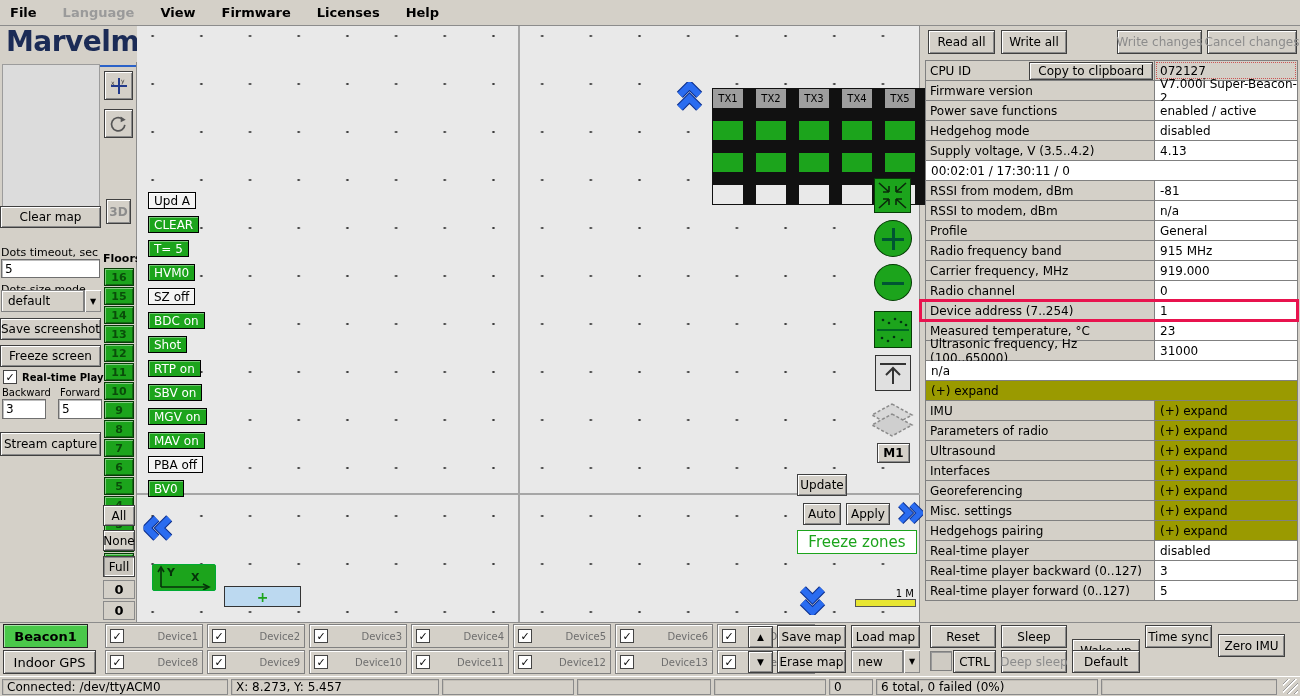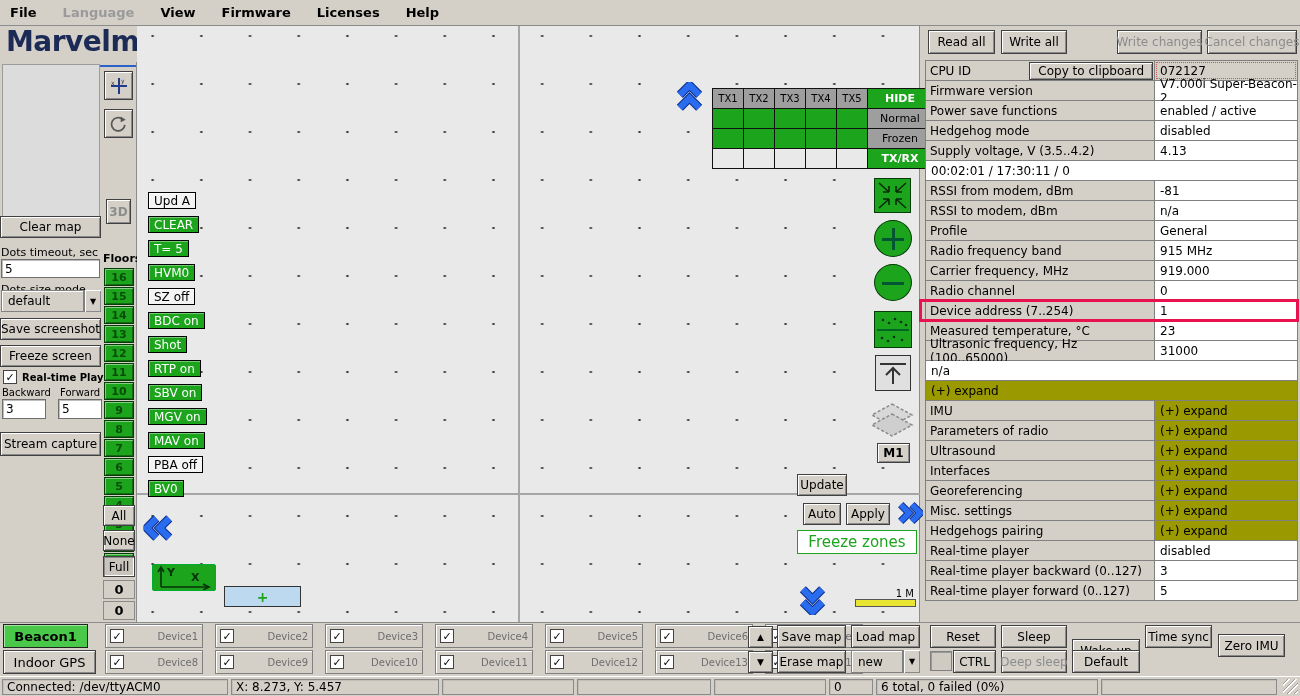--- a/index.html
+++ b/index.html
@@ -58,21 +58,21 @@
   .map { position:absolute; left:137px; top:26px; width:783px; height:596px; background:#e9e9e9; border-right:1px solid #8c8c8c;
          background-image:radial-gradient(#3c3c3c 1px, transparent 1.3px); background-size:48.7px 48px; background-position:40px 34px; }
   .cross-v { position:absolute; left:381px; top:0; width:2px; height:596px; background:#a6a6a6; }
   .cross-h { position:absolute; left:0; top:467px; width:783px; height:2px; background:#a6a6a6; }
 
   .mode-col { position:absolute; left:11px; top:166px; display:flex; flex-direction:column; gap:7px; align-items:flex-start; }
   .mode { height:17px; padding:0 5px; border:1.5px solid #000; font-size:12px; display:flex; align-items:center; cursor:pointer; }
   .mode.green { background:var(--green); color:#fff; box-shadow:inset 1px 1px 0 rgba(255,255,255,.4); }
   .mode.white { background:#f4f4f4; color:#000; box-shadow:inset 1px 1px 0 #fff; }
 
-  .tx-table { position:absolute; left:575px; top:62px; display:grid; grid-template-columns:repeat(5,30px) 64px; grid-auto-rows:19px; gap:1px;
+  .tx-table { position:absolute; left:575px; top:62px; display:grid; grid-template-columns:repeat(5,30px) 64px; grid-auto-rows:19px; gap:13px;
               background:#111; border:1px solid #111; }
   .txc { display:flex; align-items:center; justify-content:center; font-size:10px; }
   .txh { background:#9e9e9e; color:#000; }
   .txg { background:var(--green); }
   .txe { background:#e9e9e9; }
   .txside { font-size:11px; }
   .txside.green { background:var(--green); color:#fff; font-weight:700; }
   .txside.gray { background:#9e9e9e; color:#000; }
 
   .chev { width:27px; height:30px; }
@@ -120,21 +120,21 @@
   .cpu-label { display:flex; align-items:center; justify-content:space-between; padding-right:1px; }
   .copy-btn { height:18px; padding:0 8px; font-size:12px; }
   .cpu-value { background:#d4d0c8; position:relative; }
   .cpu-value::after { content:""; position:absolute; inset:1px; border:1px dotted #cc5555; pointer-events:none; }
 
   
   .bottom { position:absolute; left:0; top:622px; width:1300px; height:54px; border-top:1px solid #8c8c8c; }
   .beacon-btn { position:absolute; left:3px; top:1px; width:85px; height:24px; background:var(--beacon); border:1px solid #222;
                 box-shadow:inset 1px 1px 0 rgba(255,255,255,.5); font-weight:700; font-size:13px; }
   .gps-btn { position:absolute; left:3px; top:27px; width:93px; height:24px; font-size:13px; }
-  .dev-grid { position:absolute; left:105px; top:1px; width:712px; display:grid; grid-template-columns:repeat(7,98px); gap:2px 12px; }
+  .dev-grid { position:absolute; left:105px; top:1px; width:712px; display:grid; grid-template-columns:repeat(7,98px); gap:2px 4px; }
   .dev-cell { height:24px; background:#d4d0c8; border:1px solid #808080; box-shadow:inset 1px 1px 0 #fff;
               display:flex; align-items:center; justify-content:space-between; padding:0 4px; }
   .dev-label { color:#6e6e6e; font-size:10px; }
   .spin { position:absolute; left:748px; width:25px; height:22px; font-size:9px; }
   .b-btn { position:absolute; height:23px; }
   .map-ddl { position:absolute; left:851px; top:27px; width:69px; height:23px; display:flex; }
   .map-ddl .ddl-val { font-size:12px; }
   .ctrl-chk { position:absolute; left:930px; top:28px; width:22px; height:20px; background:#cfcbc3; border:1px solid #808080; box-shadow:inset 1px 1px 0 #999; }
 
   
@@ -173,21 +173,21 @@
       <path d="M22 30 C22 22 25 16 30 13 L32 20 C28 23 27 26 27 30 Z" fill="#2b62c8" transform="rotate(4 24 20)"></path>
     </svg>
     <div class="logo-text">
       <div class="logo-brand">Marvelmind</div>
       <div class="logo-sub">robotics</div>
     </div>
   </div>
 
   <div class="sidebar">
     <div class="side-panel"></div>
-    <div class="btn s-btn" style="top:154px">Clear map</div>
+    <div class="btn s-btn" style="top:144px">Clear map</div>
     <div class="s-label" style="top:184px">Dots timeout, sec</div>
     <div class="s-input sunken" style="top:197px">5</div>
     <div class="s-label" style="top:221px">Dots size mode</div>
     <div class="ddl">
       <div class="ddl-val">default</div>
       <div class="ddl-arrow">▼</div>
     </div>
     <div class="btn s-btn" style="top:256px">Save screenshot</div>
     <div class="btn s-btn" style="top:283px">Freeze screen</div>
     <div class="rt-row" style="top:308px">

